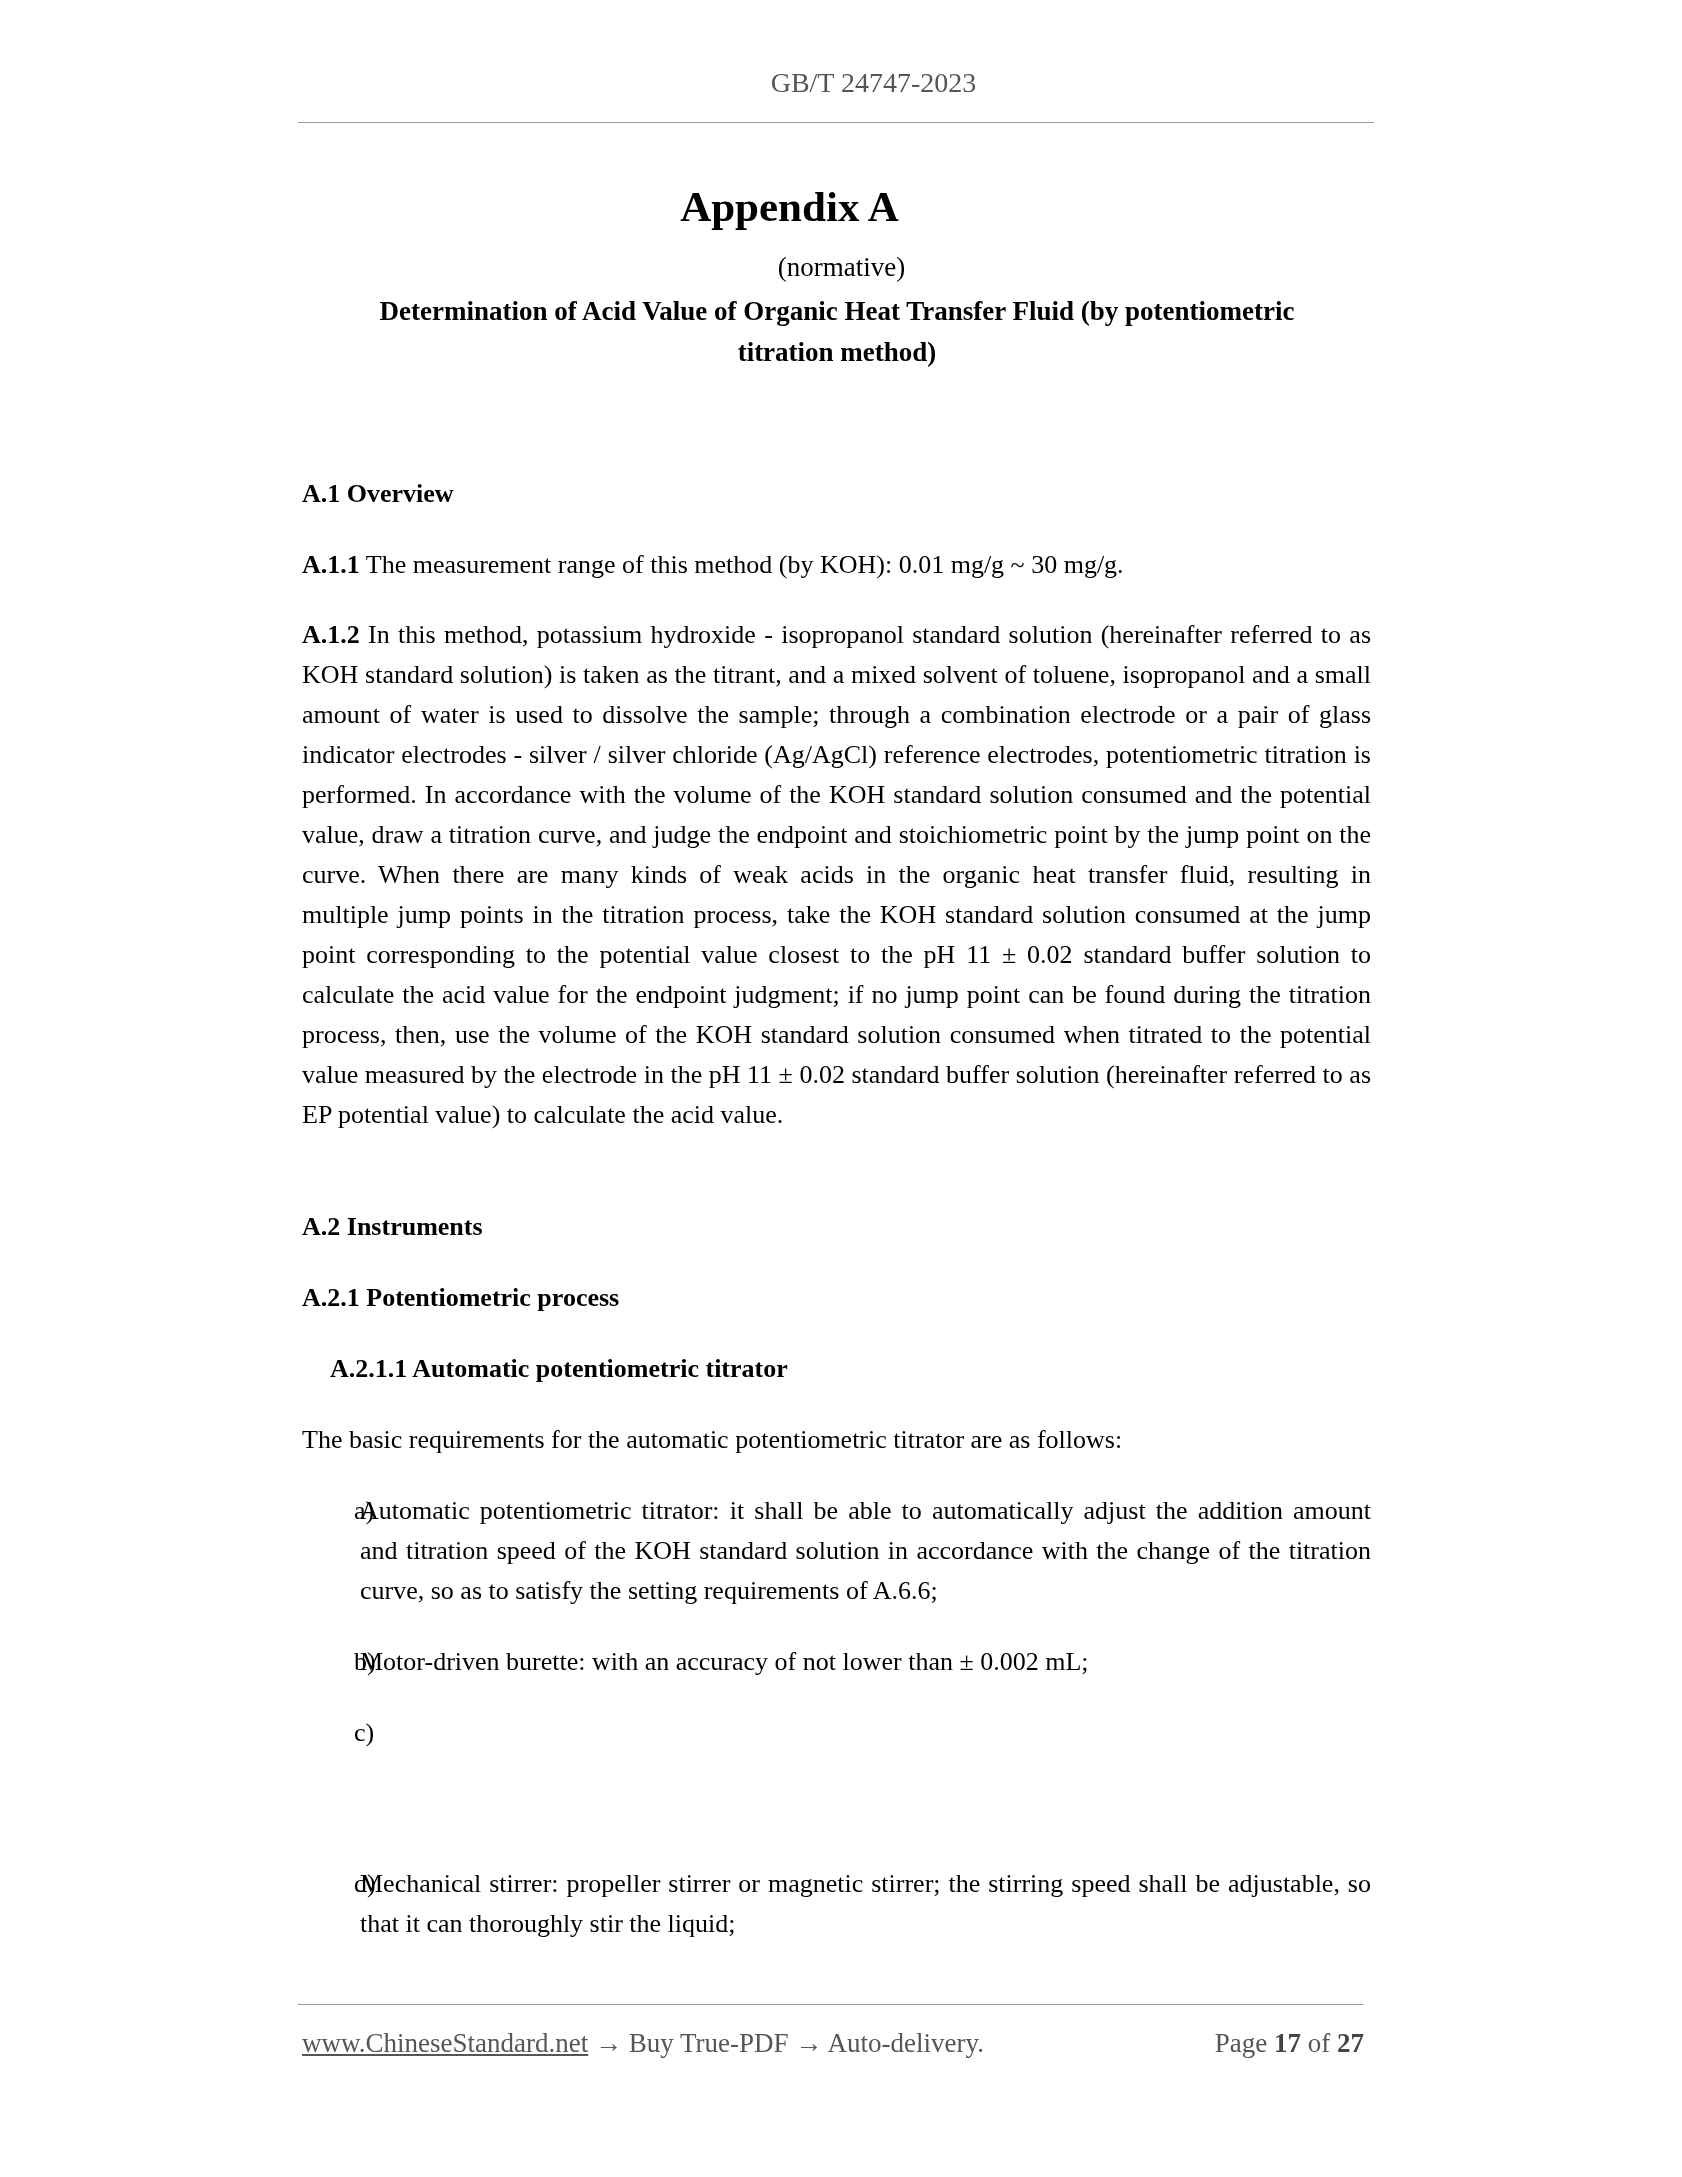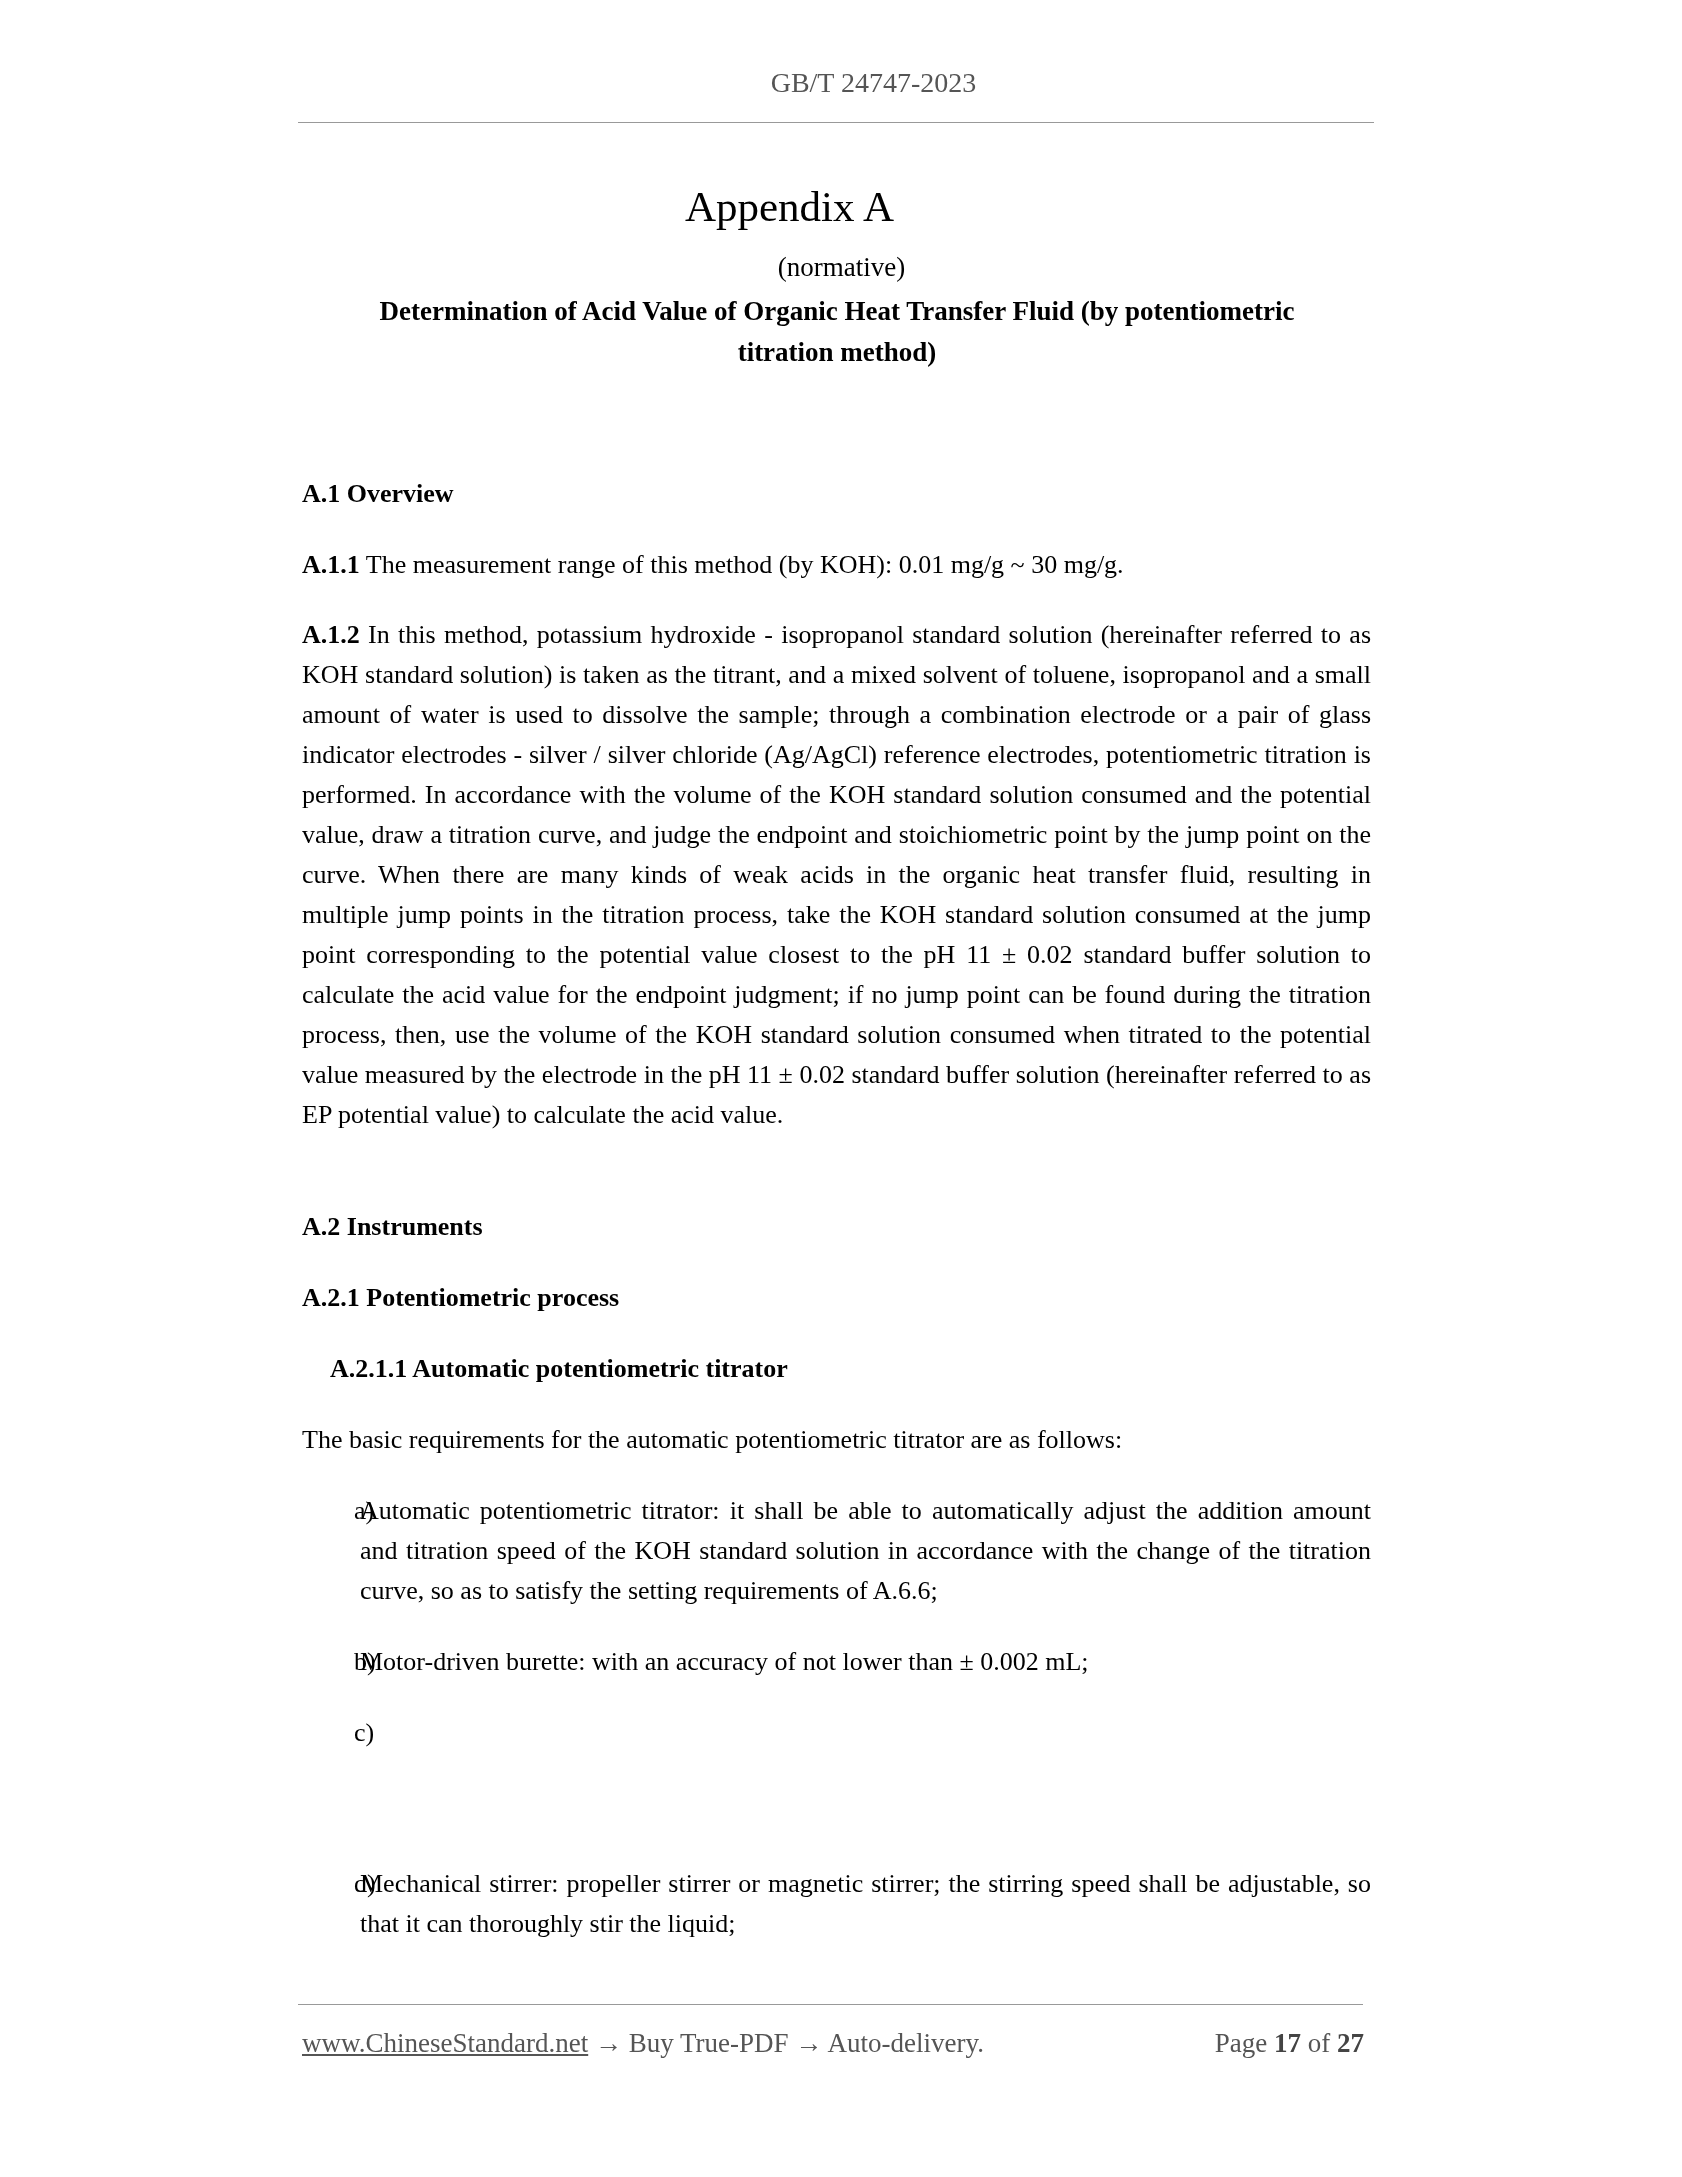--- a/index.html
+++ b/index.html
@@ -3,21 +3,21 @@
 <meta charset="utf-8">
 <style>
   html, body { margin:0; padding:0; background:#ffffff; }
   body { width:1683px; height:2177px; position:relative; overflow:hidden;
          font-family:"Liberation Serif", "DejaVu Serif", serif; color:#000; }
   .hdr { position:absolute; top:67px; left:0; width:1683px; text-align:center;
          font-size:28px; color:#555;padding-left:32px; }
   .hdr-rule { position:absolute; top:122px; left:298px; width:1076px; height:0;
               border-top:1.7px solid #999; }
   .title { position:absolute; top:182px; left:0; width:1579px; text-align:center;
-           font-size:43px; font-weight:normal; }
+           font-size:43px; font-weight:bold; }
   .subtitle { position:absolute; top:252px; left:0; width:1683px; text-align:center;
               font-size:27px; font-weight:normal; }
   .longtitle { position:absolute; top:291px; left:346px; width:982px; text-align:center;
                font-size:27px; font-weight:bold; line-height:41px; }
   .body { position:absolute; left:302px; width:1069px; font-size:26px; line-height:40px; }
   .body p { margin:0; text-align:justify; }
   .h { font-weight:bold; }
   .num { font-weight:bold; }
   .item { position:absolute; left:302px; width:1069px; font-size:26px; line-height:40px; }
   .item .lbl { position:absolute; left:52px; top:0; }

